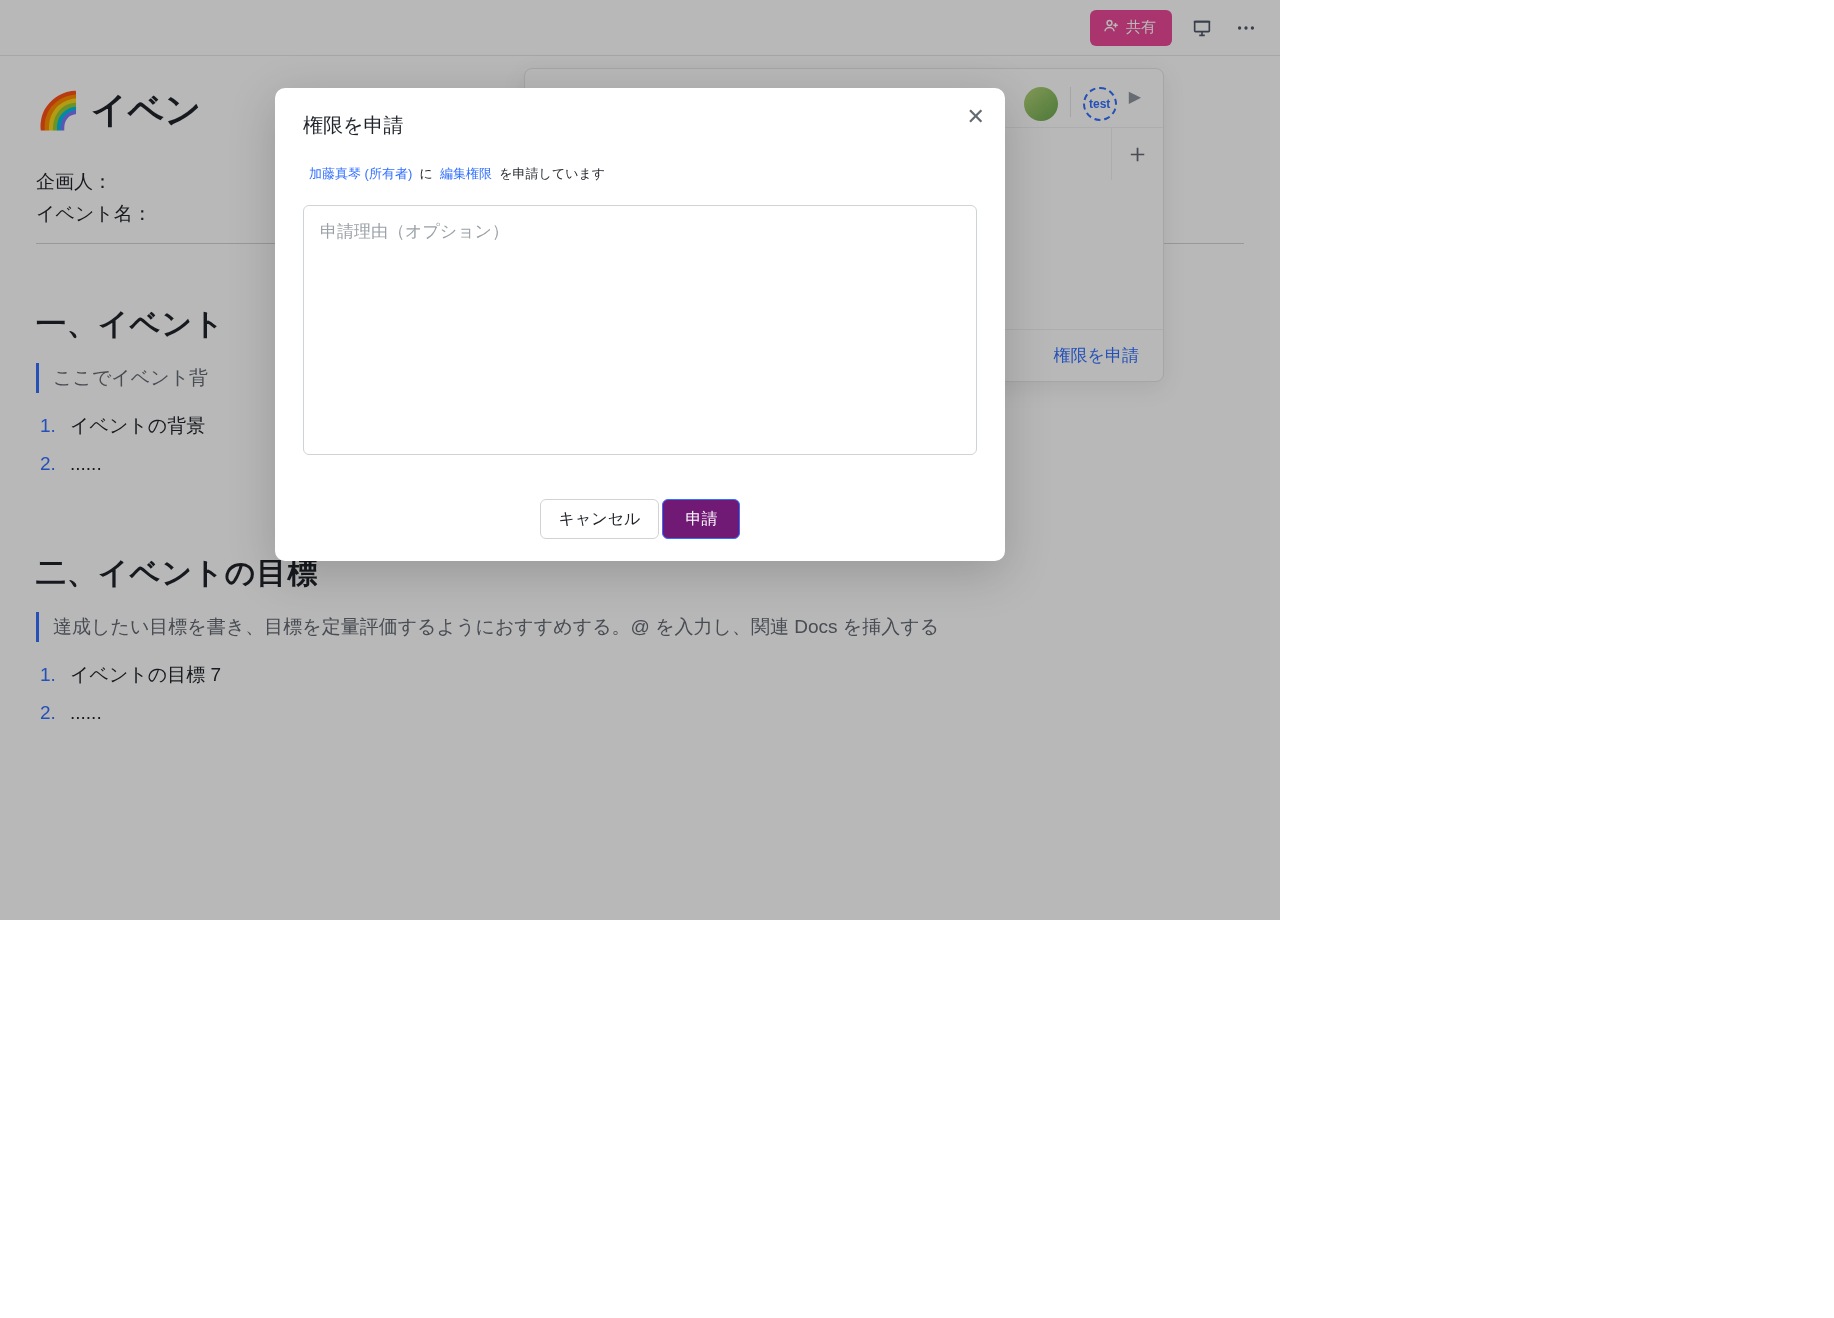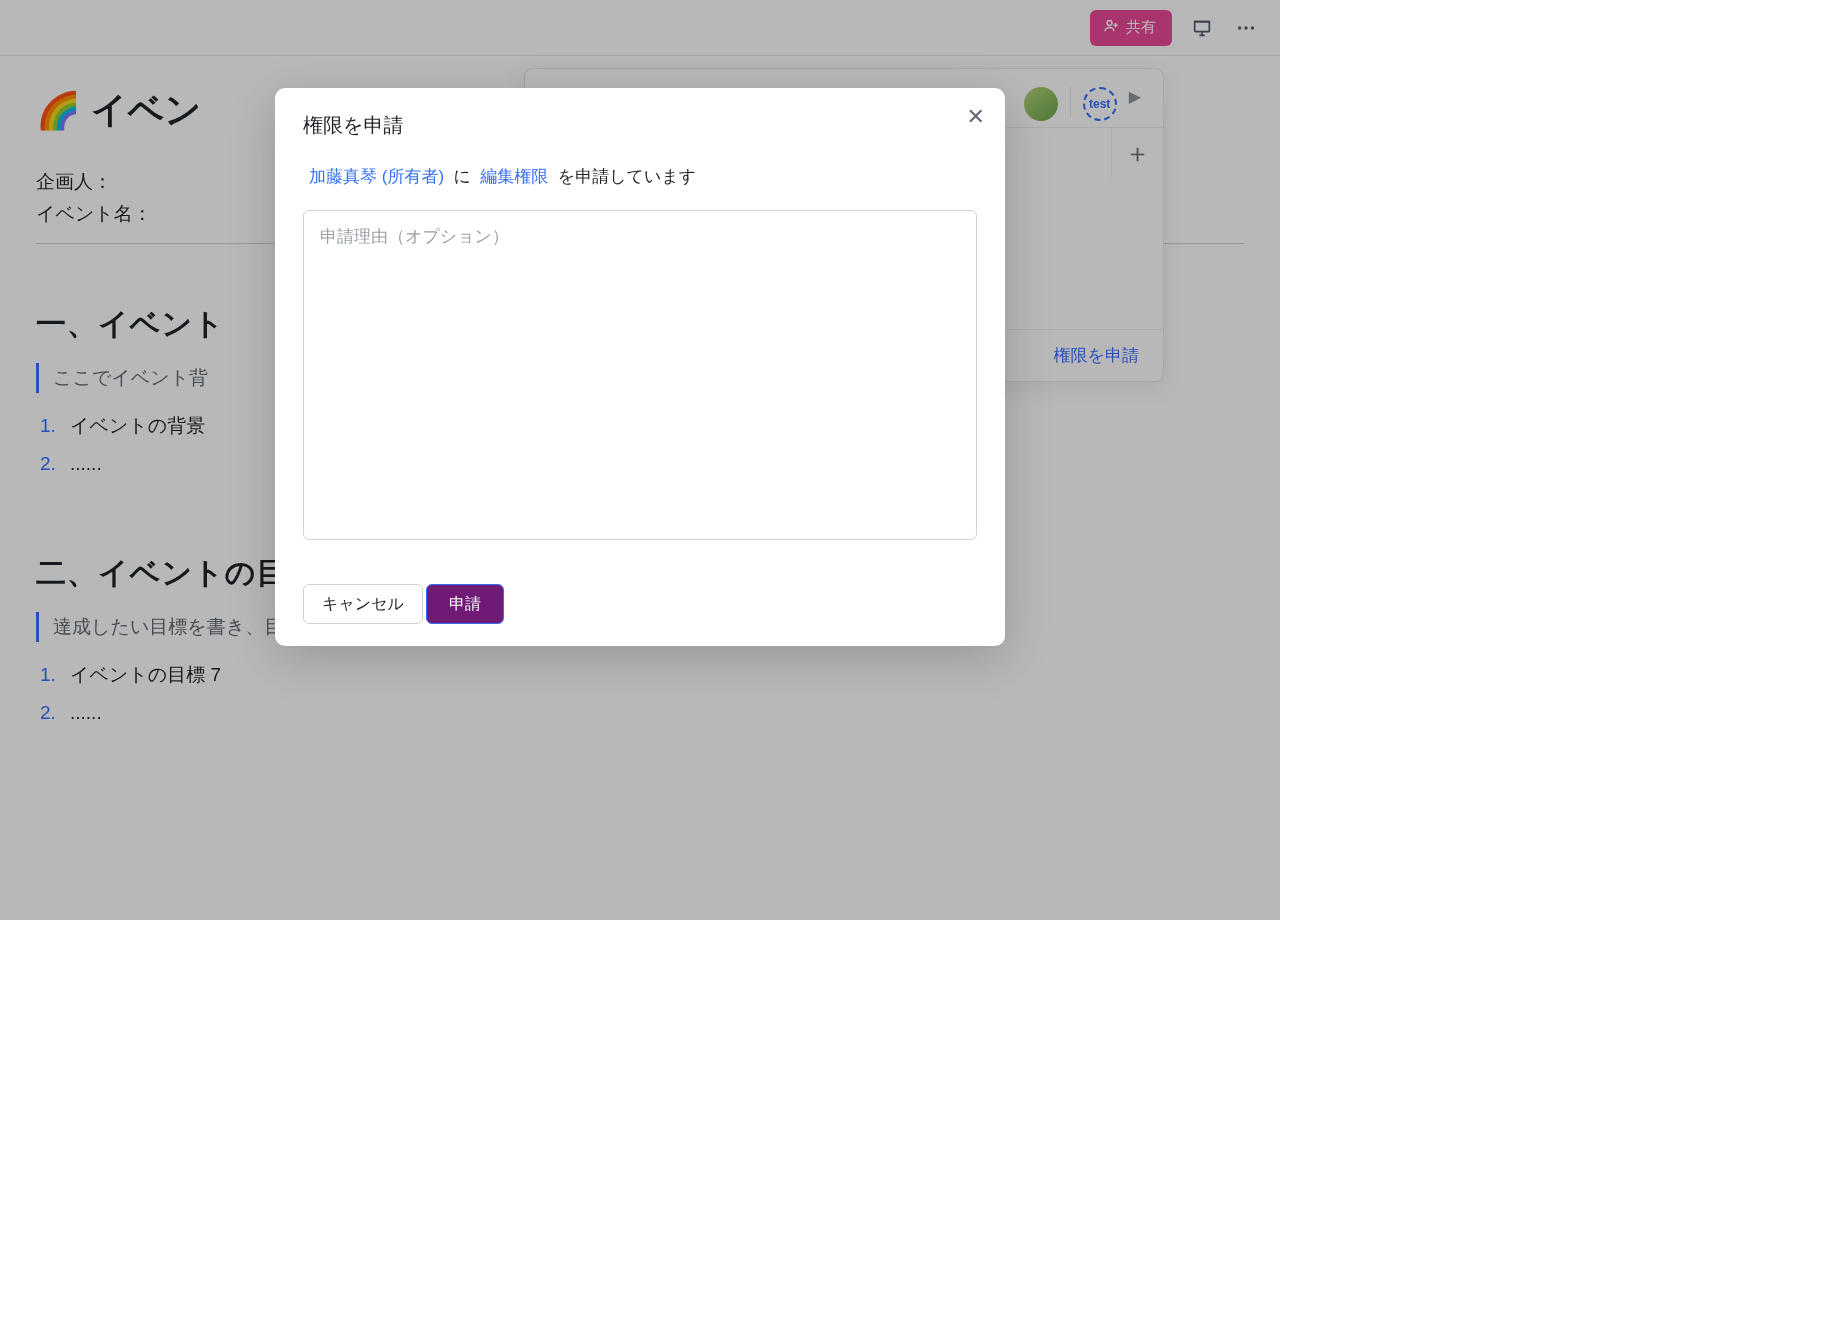--- a/index.html
+++ b/index.html
@@ -141,32 +141,32 @@
       padding: 24px 28px 22px 28px;
       box-shadow: 0 12px 48px rgba(0,0,0,0.18);
       position: relative;
     }
     .modal-title { font-size: 20px; font-weight: 500; margin-bottom: 26px; }
     .close-x {
       position:absolute; top:18px; right:20px;
       font-size: 22px; color:#646a73; cursor:pointer;
       background:none; border:none; line-height:1;
     }
-    .request-line { font-size: 17px; margin: 10px 6px 22px 6px; }
+    .request-line { font-size: 13px; margin: 10px 6px 22px 6px; }
     .request-line .link { color:#3370ff; }
     .reason {
-      width: 100%; height: 330px;
+      width: 100%; height: 250px;
       border: 1px solid #d0d3d6; border-radius: 6px;
       padding: 14px 16px; font-size: 17px;
       resize: none; outline: none;
       font-family: Liberation Sans, sans-serif;
     }
     .reason::placeholder { color:#9aa0a6; }
     .modal-actions {
-      display:flex; justify-content:flex-start; gap: 3px;
+      display:flex; justify-content:center; gap: 3px;
       margin-top: 40px;
     }
     .btn {
       height: 40px; padding: 0 18px; border-radius: 6px;
       font-size: 16px; cursor:pointer;
     }
     .btn-secondary { background:#fff; border:1px solid #d0d3d6; color:#1f2329; }
     .btn-primary { background:#701a75; border:1px solid #3370ff; color:#fff; padding: 0 22px; }
   </style>
 </head>

